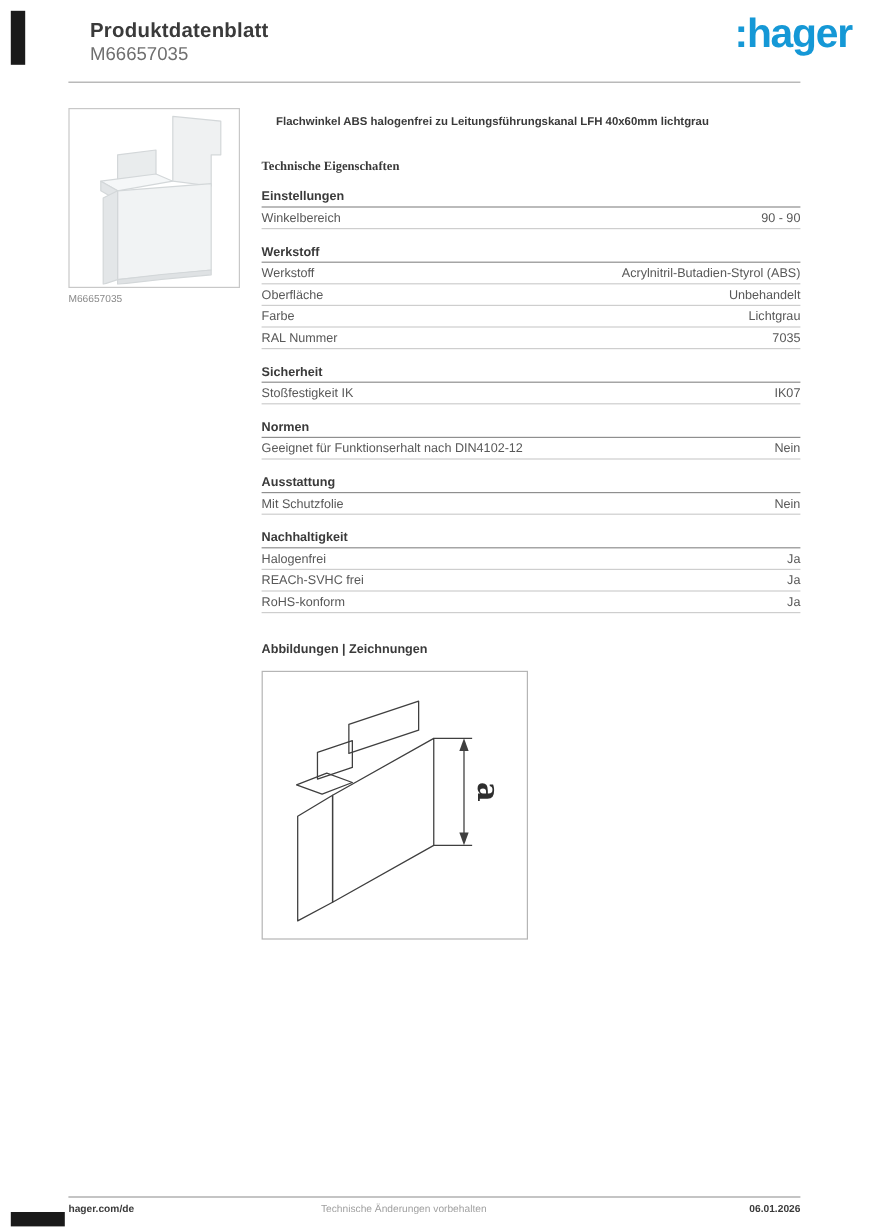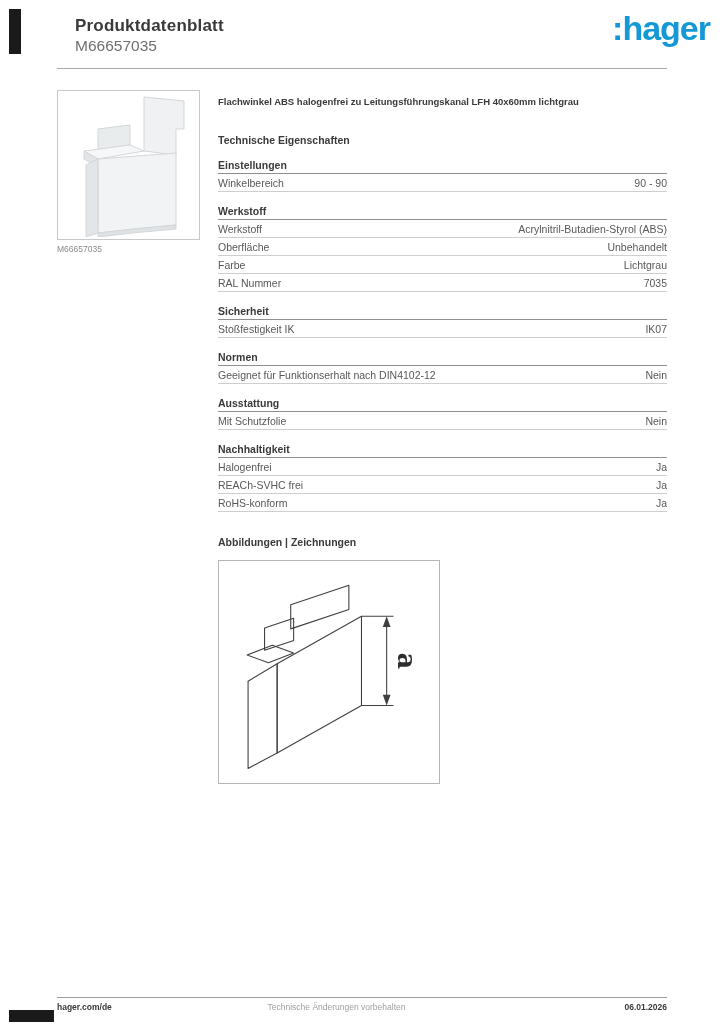--- a/index.html
+++ b/index.html
@@ -20,22 +20,22 @@
   .doc-subtitle{font-size:15.5px;color:#6f6f6f;line-height:19px;}
   .logo{position:absolute;right:14px;top:10px;font-size:34px;font-weight:bold;color:#1598d6;letter-spacing:-1px;line-height:36px;}
   .header-rule{position:absolute;left:57px;top:68px;width:610px;height:0;border-top:1.5px solid #a8a8a8;}
 
   
   .img-box{position:absolute;left:57px;top:90px;width:141px;height:148px;border:1px solid #c8c8c8;background:#fff;}
   .img-caption{position:absolute;left:57px;top:244px;font-size:8.5px;color:#8a8a8a;}
 
   
   .content{position:absolute;left:218px;top:90px;width:449px;}
-  .description{font-size:9.5px;font-weight:bold;color:#3a3a3a;line-height:12px;padding-top:6px;}
-  .tech-heading{font-size:10.5px;font-weight:bold;color:#3a3a3a;margin-top:26px;}
+  .description{font-size:9.5px;font-weight:bold;color:#3a3a3a;line-height:12px;padding-top:6px;margin-left:12px;}
+  .tech-heading{font-size:10.5px;font-weight:bold;color:#3a3a3a;margin-top:26px;font-family:Liberation Serif, serif;}
   .section{margin-top:10px;}
   .sec-title{font-size:10.5px;font-weight:bold;color:#3a3a3a;padding:3px 0 2px 0;border-bottom:1px solid #8f8f8f;}
   .spec-row{display:flex;justify-content:space-between;align-items:baseline;font-size:10.5px;color:#585858;padding:2.5px 0;border-bottom:1px solid #cecece;}
   .spec-label{text-align:left;}
   .spec-value{text-align:right;white-space:nowrap;}
   .drawings-heading{font-size:10.5px;font-weight:bold;color:#3a3a3a;margin-top:24px;}
   .drawing-box{margin-top:12px;width:220px;height:222px;border:1px solid #b5b5b5;background:#fff;}
 
   
   .footer-rule{position:absolute;left:57px;top:997px;width:610px;height:0;border-top:1px solid #9e9e9e;}

